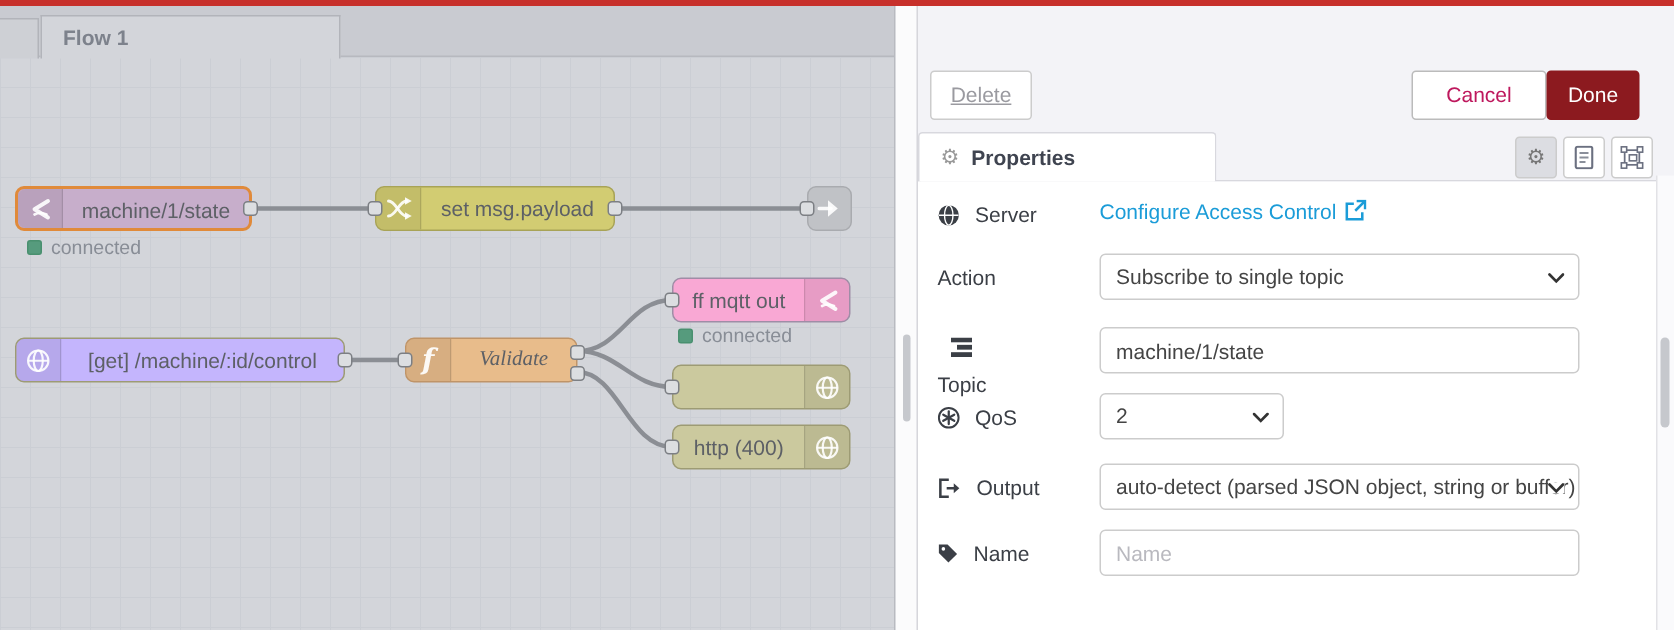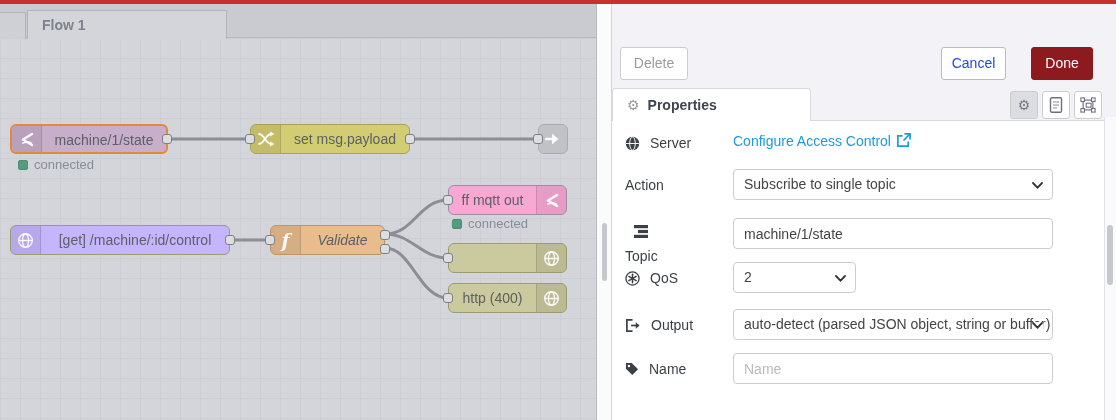--- a/index.html
+++ b/index.html
@@ -39,41 +39,41 @@
   .port.out2 { right:-6px; top:18px; transform:none; }
 
   .n-mqtt-in  { left:10px;  top:120px; width:158px; background:#c7aecb; border:2px solid #e08a3a; }
   .n-change   { left:250px; top:120px; width:160px; background:#d2cc72; border:1px solid #a8a356; }
   .n-linkout  { left:538px; top:120px; width:30px;  background:#cfd1d5; border:1px solid #a9abaf; }
   .n-httpin   { left:10px;  top:221px; width:220px; background:#c4b5fd; border:1px solid #9d9b74;text-decoration:underline; }
   .n-func     { left:270px; top:221px; width:115px; background:#e8bc8b; border:1px solid #bf9468; }
   .n-mqtt-out { left:448px; top:181px; width:119px; background:#f9a8d4; border:1px solid #9f8da6; }
   .n-http200  { left:448px; top:239px; width:119px; background:#cbc99e; border:1px solid #9d9b74; }
   .n-http400  { left:448px; top:279px; width:119px; background:#cbc99e; border:1px solid #9d9b74; }
-  .n-func .lbl { font-style:italic; }
+  .n-func .lbl { font-style:italic;font-family:Liberation Serif, serif; }
 
   .status { position:absolute; font-size:13px; color:#888d96; display:flex; align-items:center; gap:6px; }
   .status .dot { width:10px; height:10px; border-radius:2px; background:#569b7d; border:1px solid #49906f; }
   .st-1 { left:18px;  top:153px; }
   .st-2 { left:452px; top:212px; }
 
   .func-glyph { font-family:"DejaVu Serif", serif; font-style:italic; font-weight:bold; font-size:19px; color:rgba(255,255,255,0.92); line-height:1; }
 
   
   .divider { position:absolute; left:596px; top:4px; width:15px; height:416px; background:#fbfbfc; border-left:1px solid #b8bac0; }
   .divider .thumb { position:absolute; left:5px; top:219px; width:5px; height:58px; background:#c6c8cd; border-radius:3px; }
 
   
   .tray { position:absolute; left:611px; top:4px; width:505px; height:416px; background:#f3f3f7; border-left:1px solid #d6d6db; }
   .tray-header { position:absolute; left:0; top:0; width:100%; height:34px; border-bottom:1px solid #e1e1e6; }
   .tray-title { position:absolute; left:17px; top:8px; font-size:14px; font-weight:bold; color:#333; }
 
   .btn { position:absolute; height:33px; border-radius:3px; font-size:14px; text-align:center; line-height:31px; cursor:pointer; }
-  .btn-delete { left:8px;   top:43px; width:68px; background:#fff; border:1px solid #ccc; color:#9a9aa0; }
-  .btn-cancel { left:329px; top:43px; width:65px; background:#fff; border:1px solid #bbb; color:#1d4ed8; }
+  .btn-delete { left:8px;   top:43px; width:68px; background:#fff; border:1px solid #ccc; color:#9a9aa0;text-decoration:underline; }
+  .btn-cancel { left:329px; top:43px; width:90px; background:#fff; border:1px solid #bbb; color:#be185d; }
   .btn-done   { left:419px; top:43px; width:62px; background:#8c1a1f; border:1px solid #8c1a1f; color:#fff; }
 
   .tabrow { position:absolute; left:0; top:84px; width:505px; height:33px; border-bottom:1px solid #d8d8de; }
   .prop-tab { position:absolute; left:0; top:0; width:199px; height:33px; background:#fff; border:1px solid #d8d8de; border-bottom:none; border-radius:3px 3px 0 0; display:flex; align-items:center; gap:8px; padding-left:14px; font-size:14px; font-weight:bold; color:#3f4450; z-index:2; }
   .gear-glyph { font-family:"DejaVu Sans", sans-serif; color:#999; font-size:14px; line-height:1; }
   .tool-btn { position:absolute; top:3px; width:28px; height:28px; border:1px solid #ccc; border-radius:3px; background:#fff; display:flex; align-items:center; justify-content:center; cursor:pointer; }
   .tool-btn.active { background:#dcdde2; }
   .tb-1 { left:398px; } .tb-2 { left:430px; } .tb-3 { left:462px; }
 
   .content { position:absolute; left:0; top:117px; width:505px; height:299px; background:#fff; }

